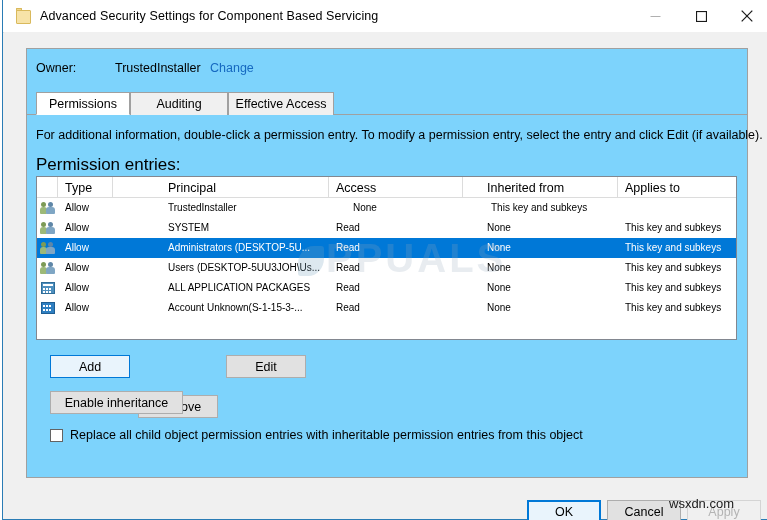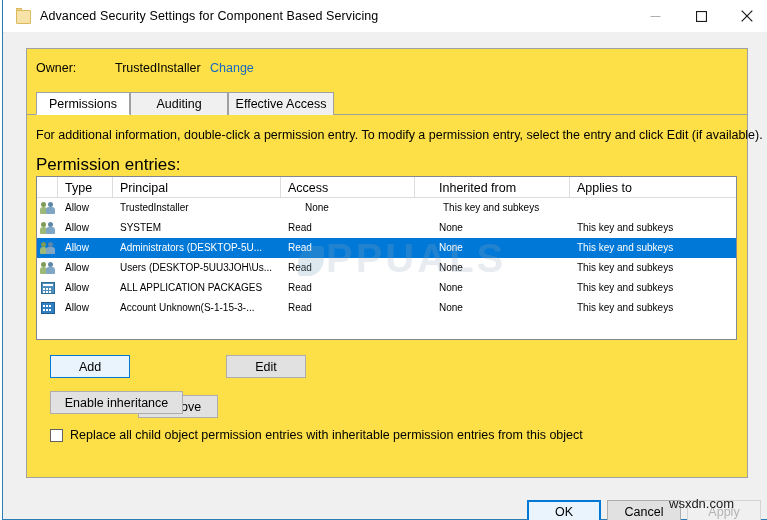--- a/index.html
+++ b/index.html
@@ -94,21 +94,21 @@
     background: #f0f0f0;
   }
 
   
   #card {
     position: absolute;
     left: 22px;
     top: 16px;
     width: 722px;
     height: 430px;
-    background: #fde047;
+    background: #7dd3fc;
     border: 1px solid #a0a0a0;
     box-sizing: border-box;
   }
 
   
   #owner-row {
     position: absolute;
     left: 0px; top: 0px;
     width: 720px; height: 43px;
   }
@@ -212,21 +212,21 @@
     box-sizing: border-box;
     display: flex;
     align-items: center;
     border-right: 1px solid #dcdcdc;
     height: 21px;
     overflow: hidden;
     white-space: nowrap;
   }
   .c-icon { width: 21px;  flex: 0 0 21px; padding-left:0 !important; }
   .c-type { width: 55px;  flex: 0 0 55px; }
-  .c-prin { width: 168px; flex: 0 0 168px; }
+  .c-prin { width: 168px; flex: 0 0 168px; margin-left: 48px; }
   .c-acc  { width: 134px; flex: 0 0 134px; }
   .c-inh  { width: 138px; flex: 0 0 138px; margin-left: 17px; }
   .c-app  { width: 183px; flex: 0 0 183px; border-right:none !important; }
 
   .lrow {
     display: flex;
     height: 20px;
     align-items: center;
     background: transparent;
     cursor: default;

